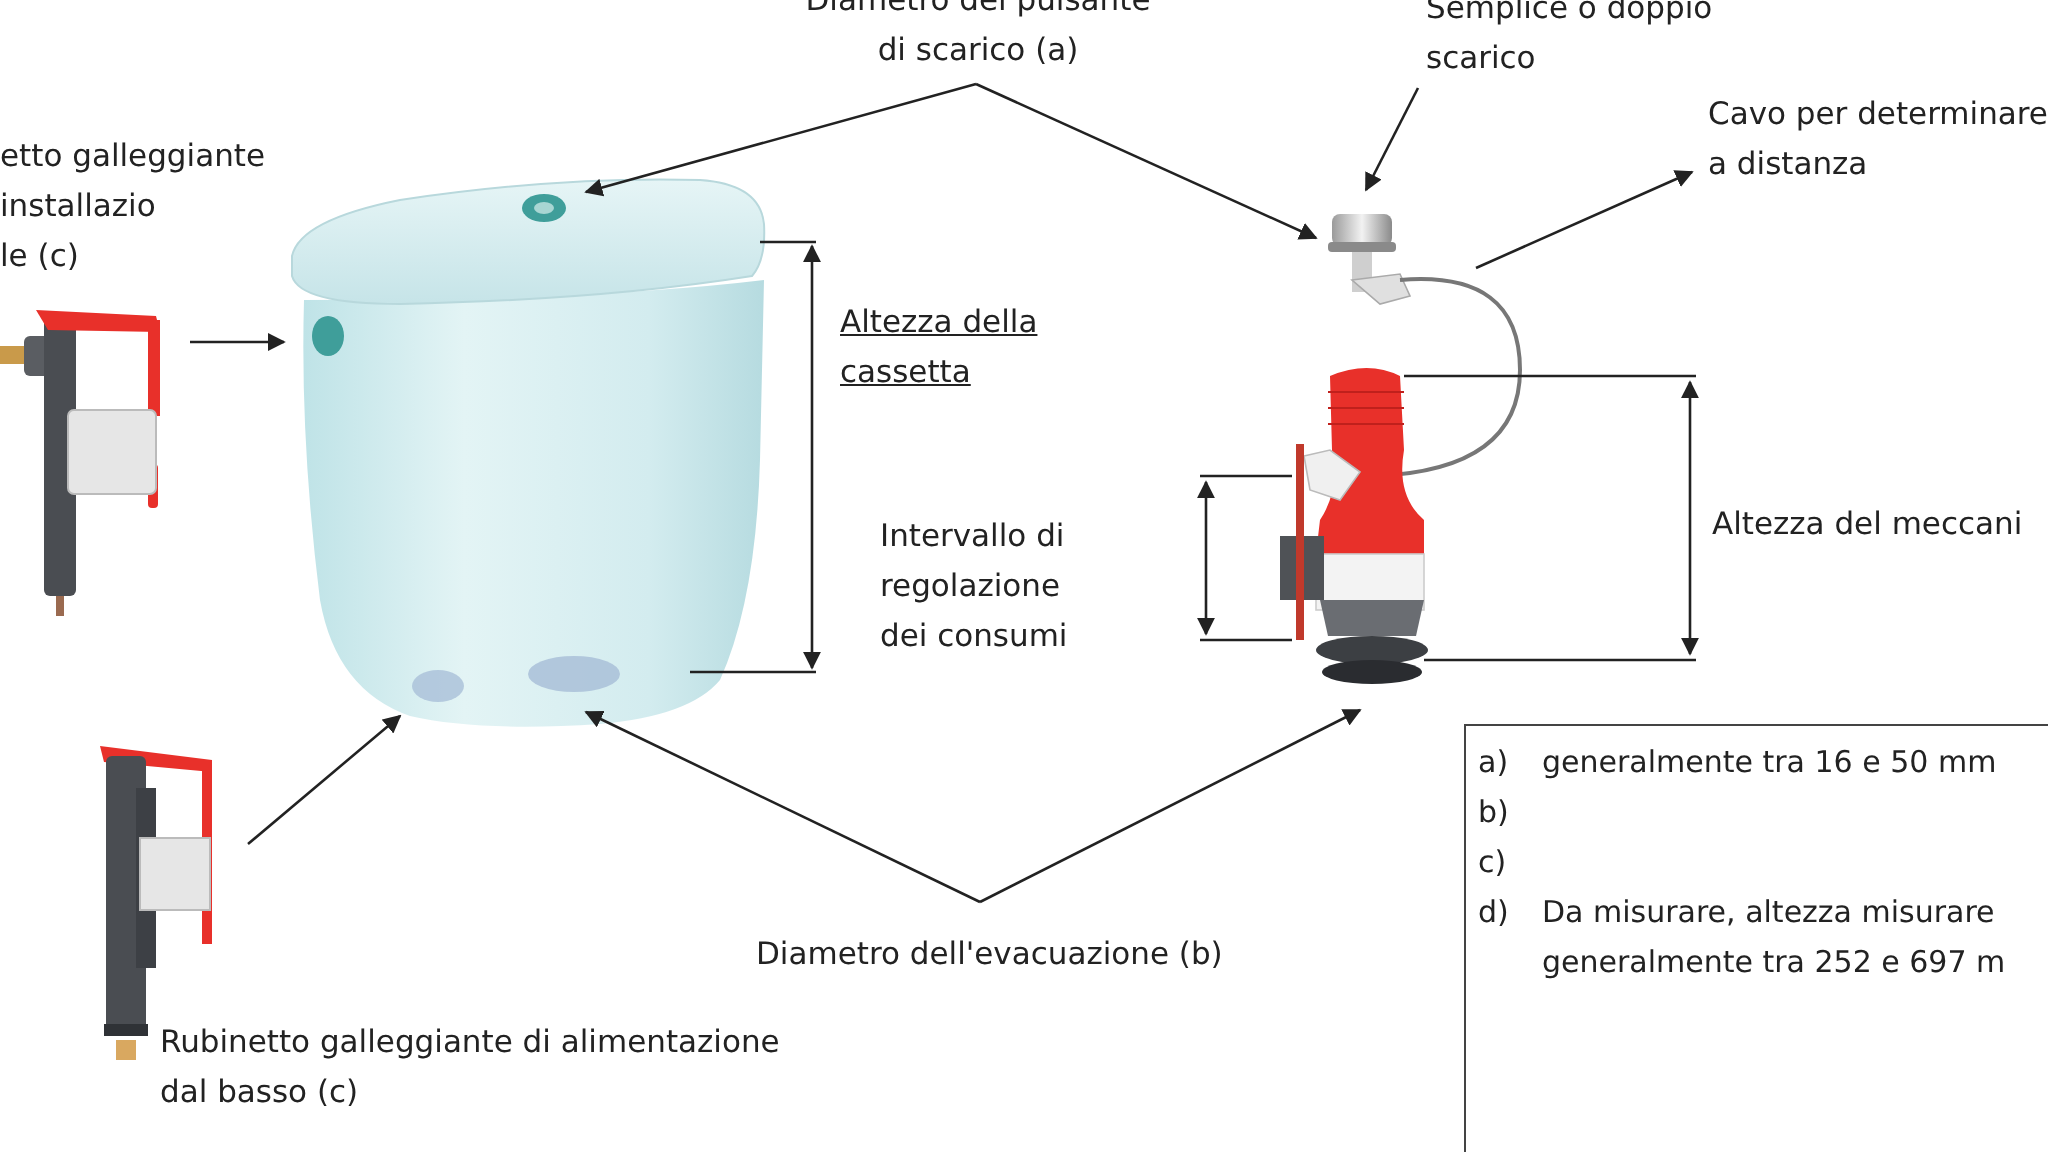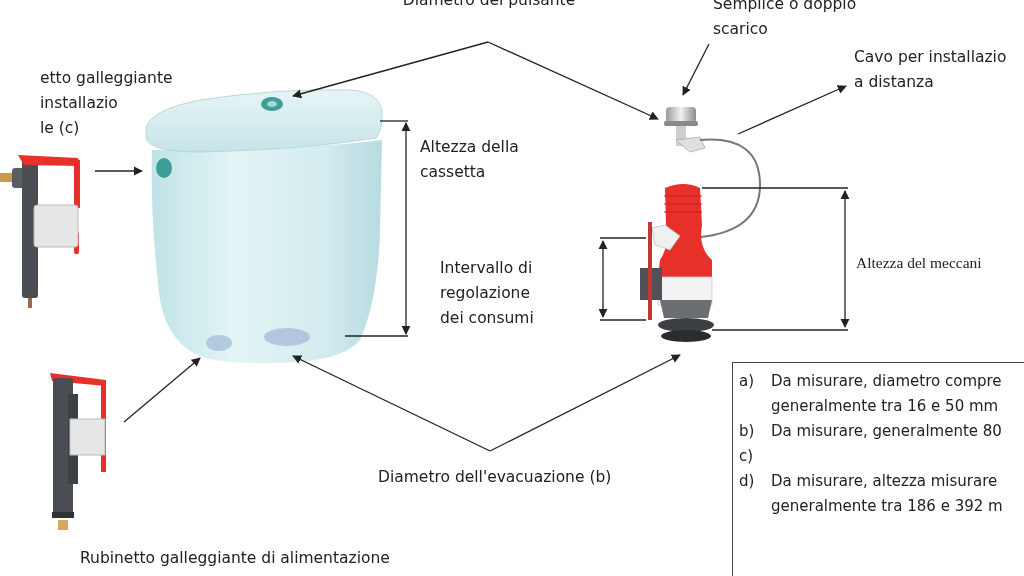--- a/index.html
+++ b/index.html
@@ -127,74 +127,74 @@
     <line x1="603" y1="241" x2="603" y2="317" marker-start="url(#arr)" marker-end="url(#arr)"></line>
 
     <line x1="702" y1="188" x2="848" y2="188"></line>
     <line x1="712" y1="330" x2="848" y2="330"></line>
     <line x1="845" y1="191" x2="845" y2="327" marker-start="url(#arr)" marker-end="url(#arr)"></line>
   </g>
 </svg>
 
 <div class="lbl center" style="left:384px; top:-12px; width:210px;">
   <div>Diametro del pulsante</div>
+  <div>di scarico (a)</div>
 </div>
 
 <div class="lbl" style="left:713px; top:-8px;">
   <div>Semplice o doppio</div>
   <div>scarico</div>
 </div>
 
 <div class="lbl" style="left:854px; top:45px;">
-  <div>Cavo per installazio</div>
+  <div>Cavo per determinare</div>
   <div>a distanza</div>
 </div>
 
-<div class="lbl" style="left:0px; top:66px;margin-left:40px;">
+<div class="lbl" style="left:0px; top:66px;">
   <div>etto galleggiante</div>
   <div>installazio</div>
   <div>le (c)</div>
 </div>
 
-<div class="lbl" style="left:420px; top:135px;">
+<div class="lbl" style="left:420px; top:149px;text-decoration:underline;">
   <div>Altezza della</div>
   <div>cassetta</div>
 </div>
 
 <div class="lbl" style="left:440px; top:256px;">
   <div>Intervallo di</div>
   <div>regolazione</div>
   <div>dei consumi</div>
 </div>
 
-<div class="lbl" style="left:856px; top:250px;font-family:Liberation Serif, serif;">Altezza del meccani</div>
+<div class="lbl" style="left:856px; top:250px;">Altezza del meccani</div>
 
 <div class="lbl" style="left:378px; top:465px;">Diametro dell'evacuazione (b)</div>
 
-<div class="lbl" style="left:80px; top:509px;margin-top:37px;">
+<div class="lbl" style="left:80px; top:509px;">
   <div>Rubinetto galleggiante di alimentazione</div>
+  <div>dal basso (c)</div>
 </div>
 
 <div class="legend">
   <div class="legend-item">
     <span class="legend-key">a)</span>
     <div>
-      <div class="legend-text">Da misurare, diametro compre</div>
       <div class="legend-text">generalmente tra 16 e 50 mm</div>
     </div>
   </div>
   <div class="legend-item">
     <span class="legend-key">b)</span>
     <div>
-      <div class="legend-text">Da misurare, generalmente 80</div>
     </div>
   </div>
   <div class="legend-item">
     <span class="legend-key">c)</span>
   </div>
   <div class="legend-item">
     <span class="legend-key">d)</span>
     <div>
       <div class="legend-text">Da misurare, altezza misurare</div>
-      <div class="legend-text">generalmente tra 186 e 392 m</div>
+      <div class="legend-text">generalmente tra 252 e 697 m</div>
     </div>
   </div>
 </div>
 
 </body></html>

